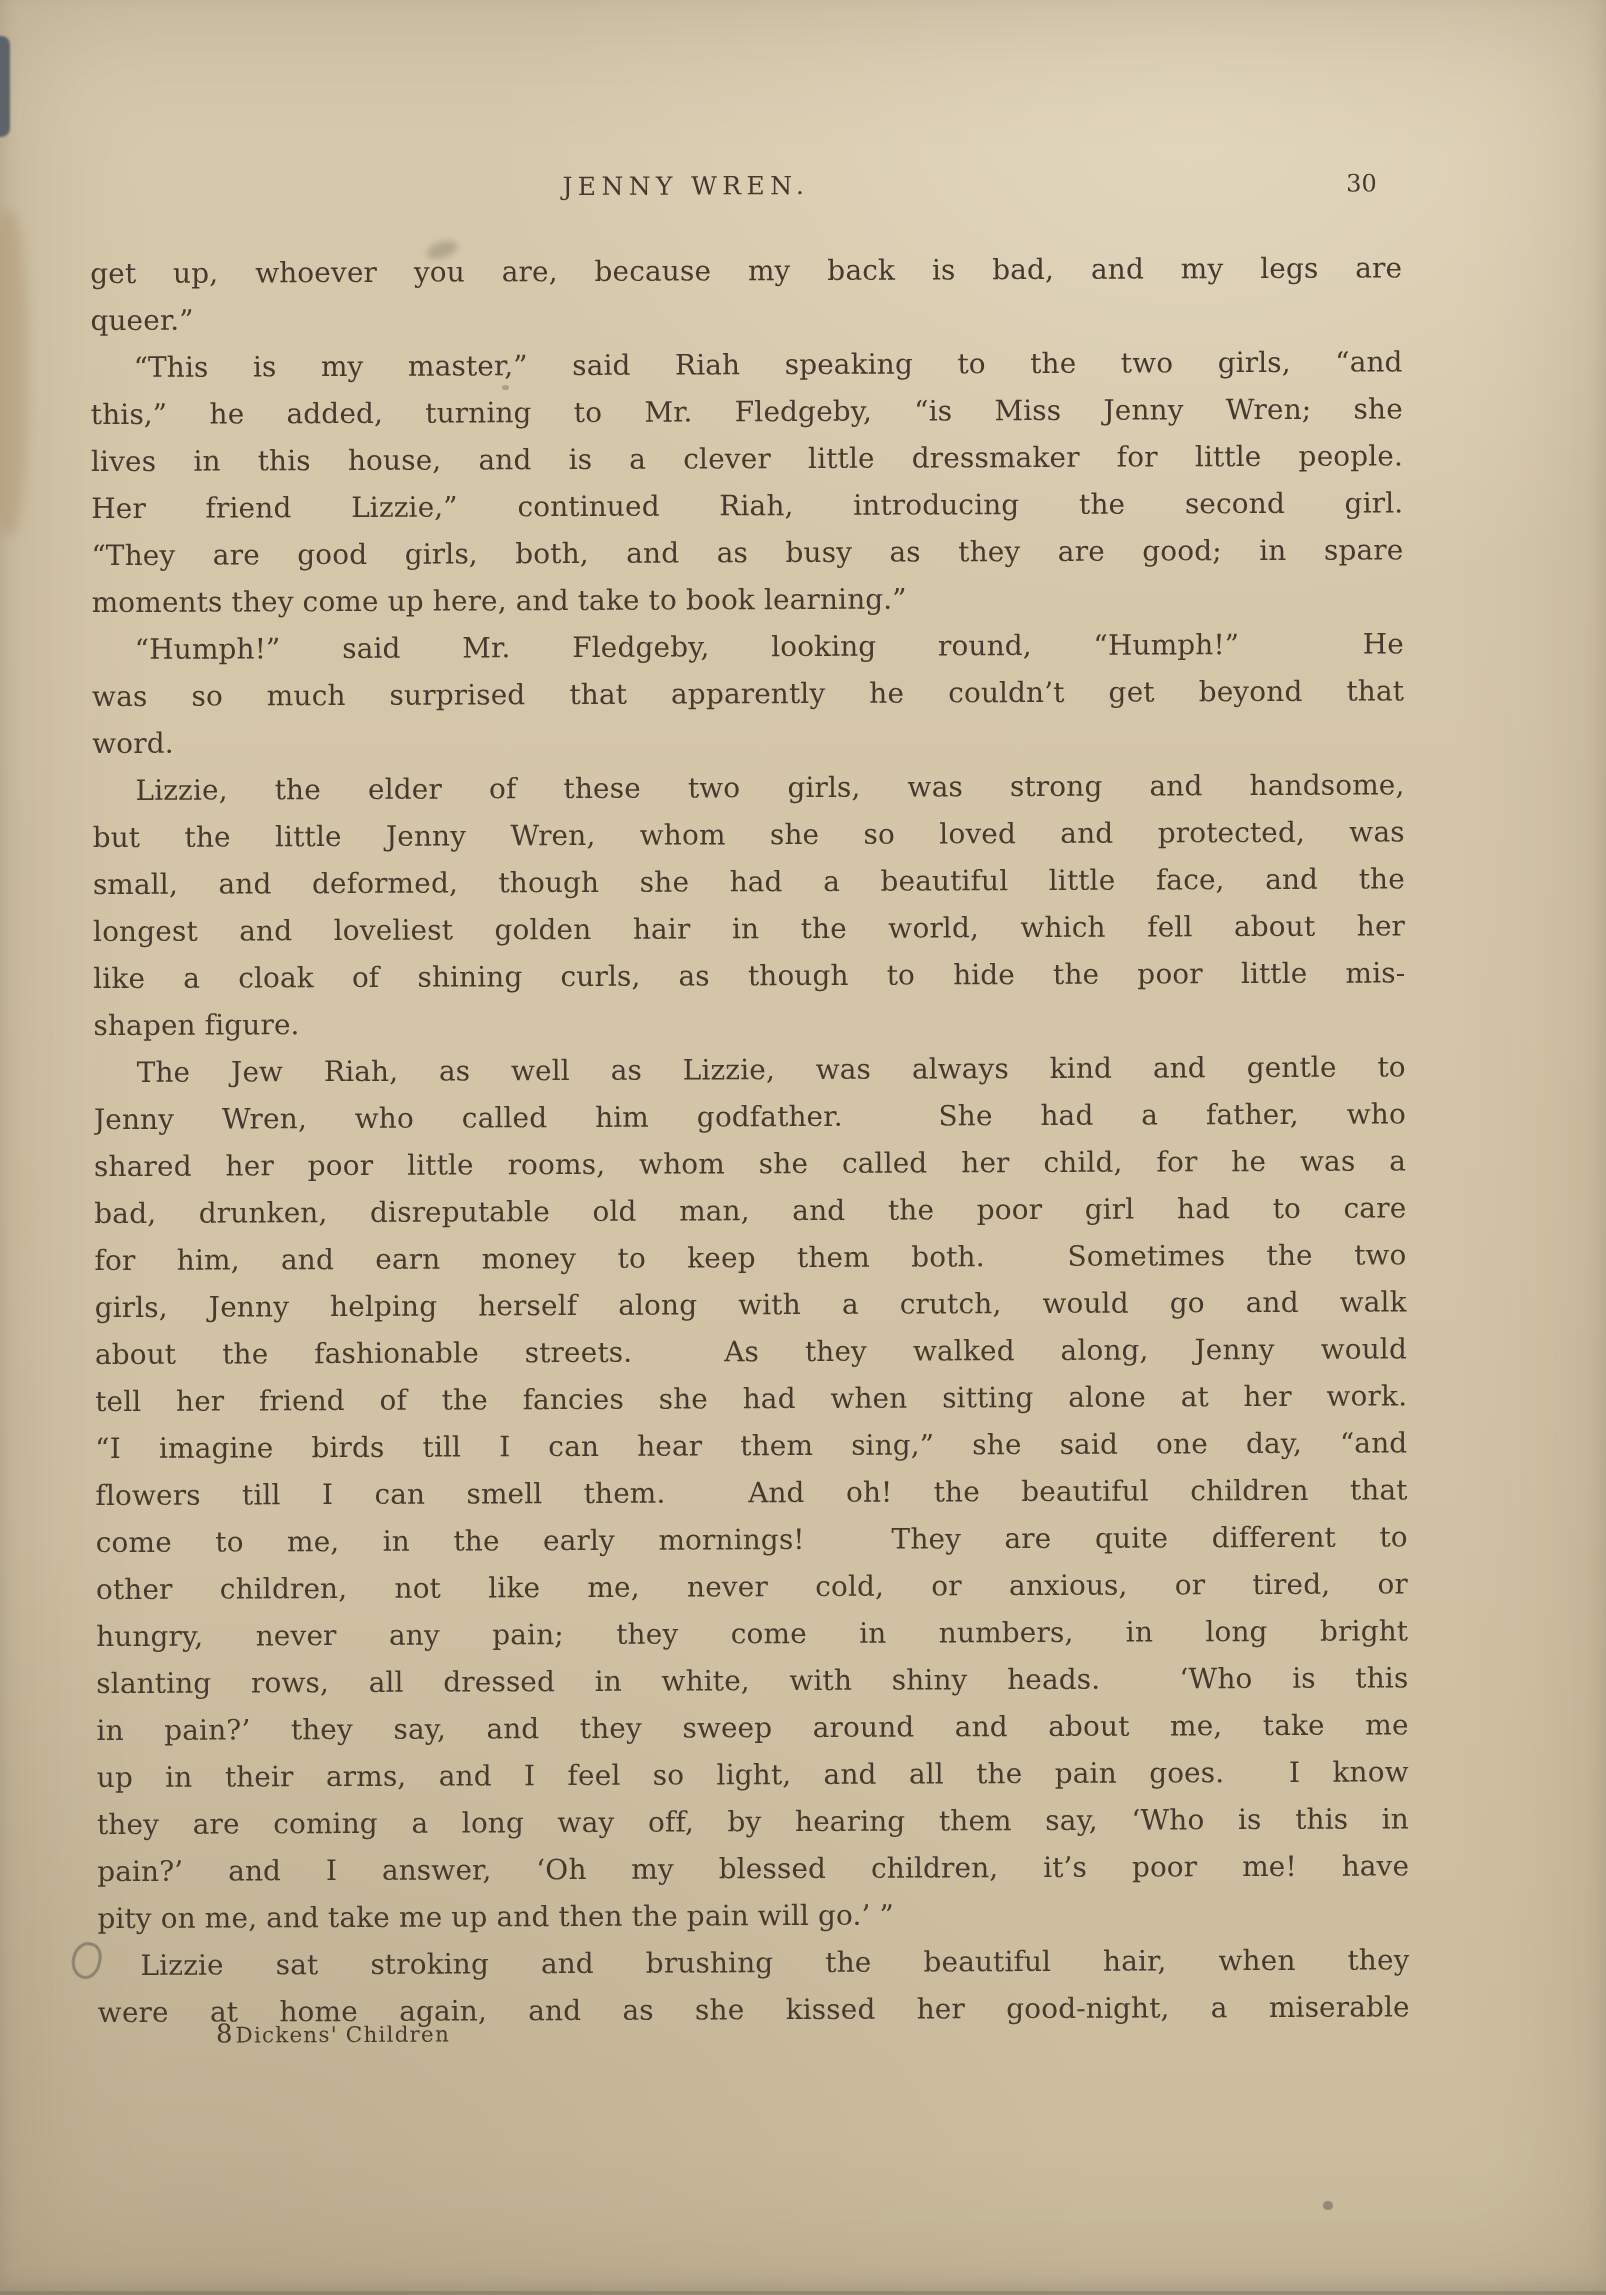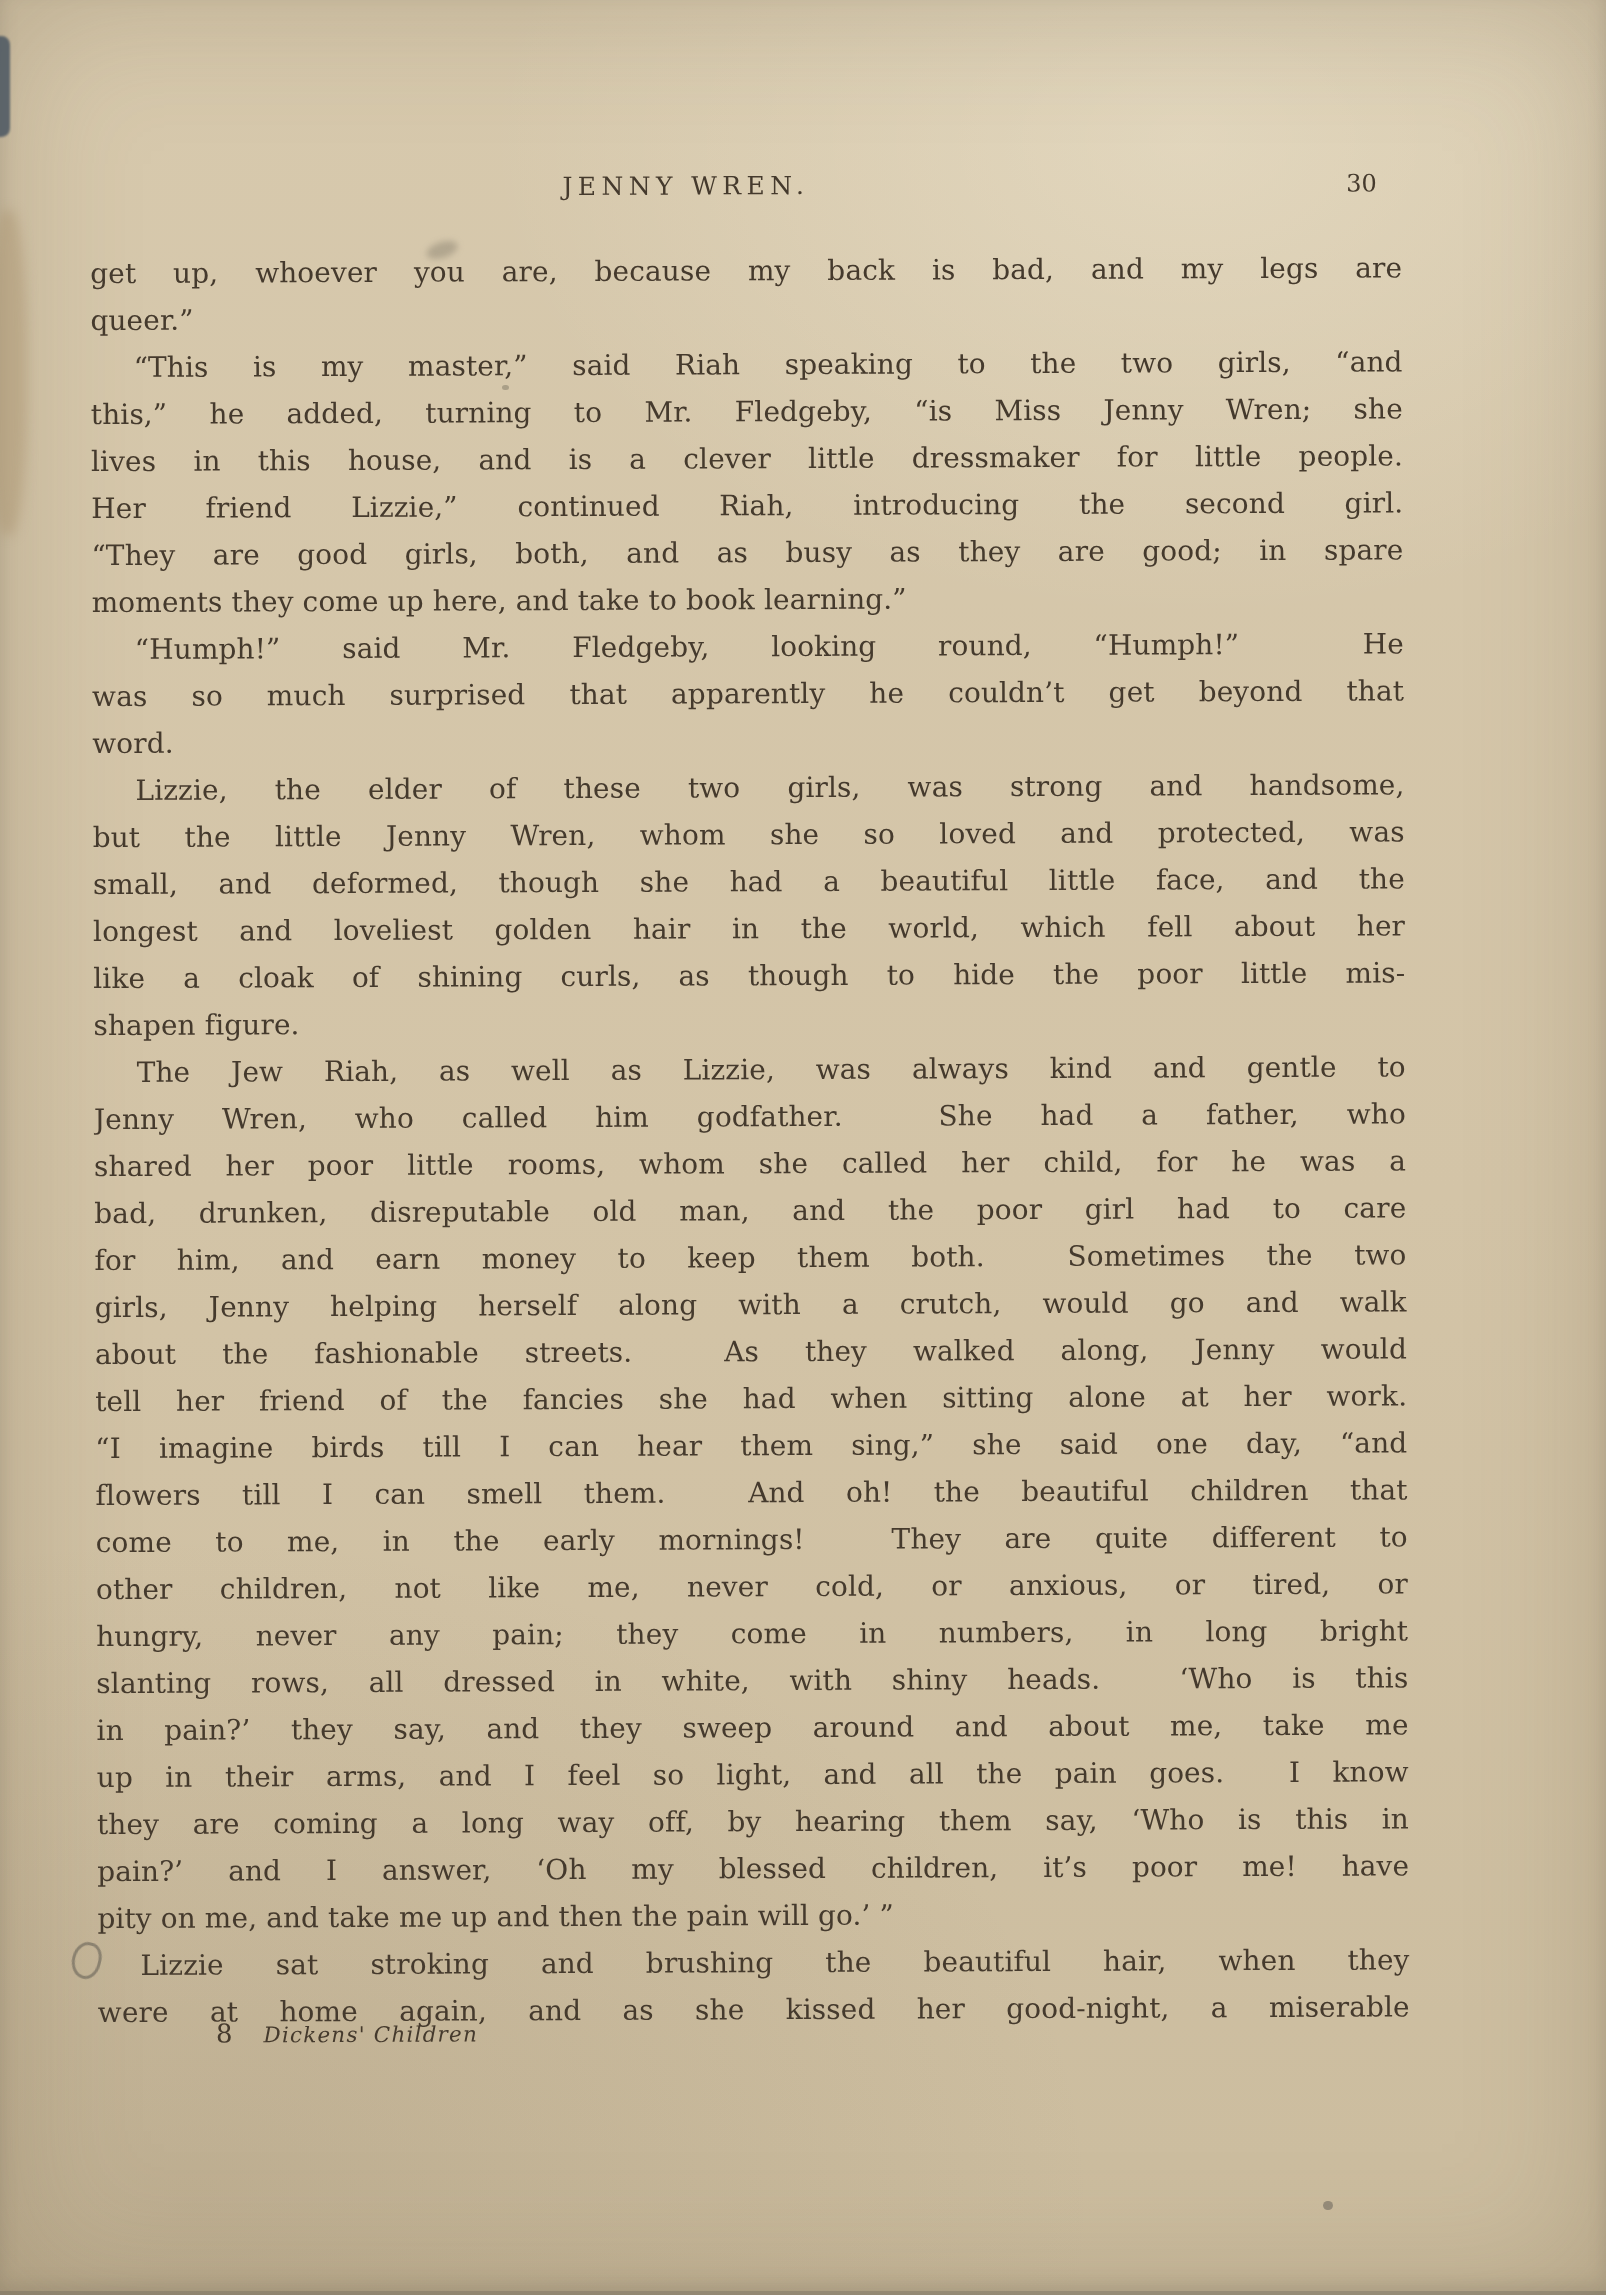--- a/index.html
+++ b/index.html
@@ -24,21 +24,21 @@
   .text-block{
     position:absolute;left:94px;top:247px;width:1312px;
     font-size:28px;color:var(--ink,#453a2d);
   }
   .line{height:47px;line-height:47px;overflow:hidden;letter-spacing:0.1px;}
   .line.j{text-align:justify;}
   .line.j::after{content:"";display:inline-block;width:100%;}
   .line.indent{text-indent:43px;}
   .footer{position:absolute;left:212px;top:2016px;color:var(--ink,#453a2d);white-space:nowrap;}
   .sig{font-size:26px;}
-  .imprint{font-style:italic;font-size:21.5px;margin-left:31px;letter-spacing:1.2px;}
+  .imprint{font-size:21.5px;margin-left:3px;letter-spacing:1.2px;}
   
   .pencil-mark{
     position:absolute;left:72px;top:1942px;width:23px;height:31px;
     border:3px solid var(--pencil,#6e685c);opacity:.65;
     border-radius:52% 46% 50% 54%;transform:rotate(14deg);filter:blur(0.6px);
   }
   .smudge{position:absolute;left:426px;top:242px;width:32px;height:15.5px;background:rgba(110,102,88,.35);
     border-radius:50%;filter:blur(3px);transform:rotate(-18deg);}
   .speck-a{position:absolute;left:502px;top:385px;width:6.6px;height:5.4px;background:rgba(118,110,94,.45);
     border-radius:50%;filter:blur(0.6px);}

